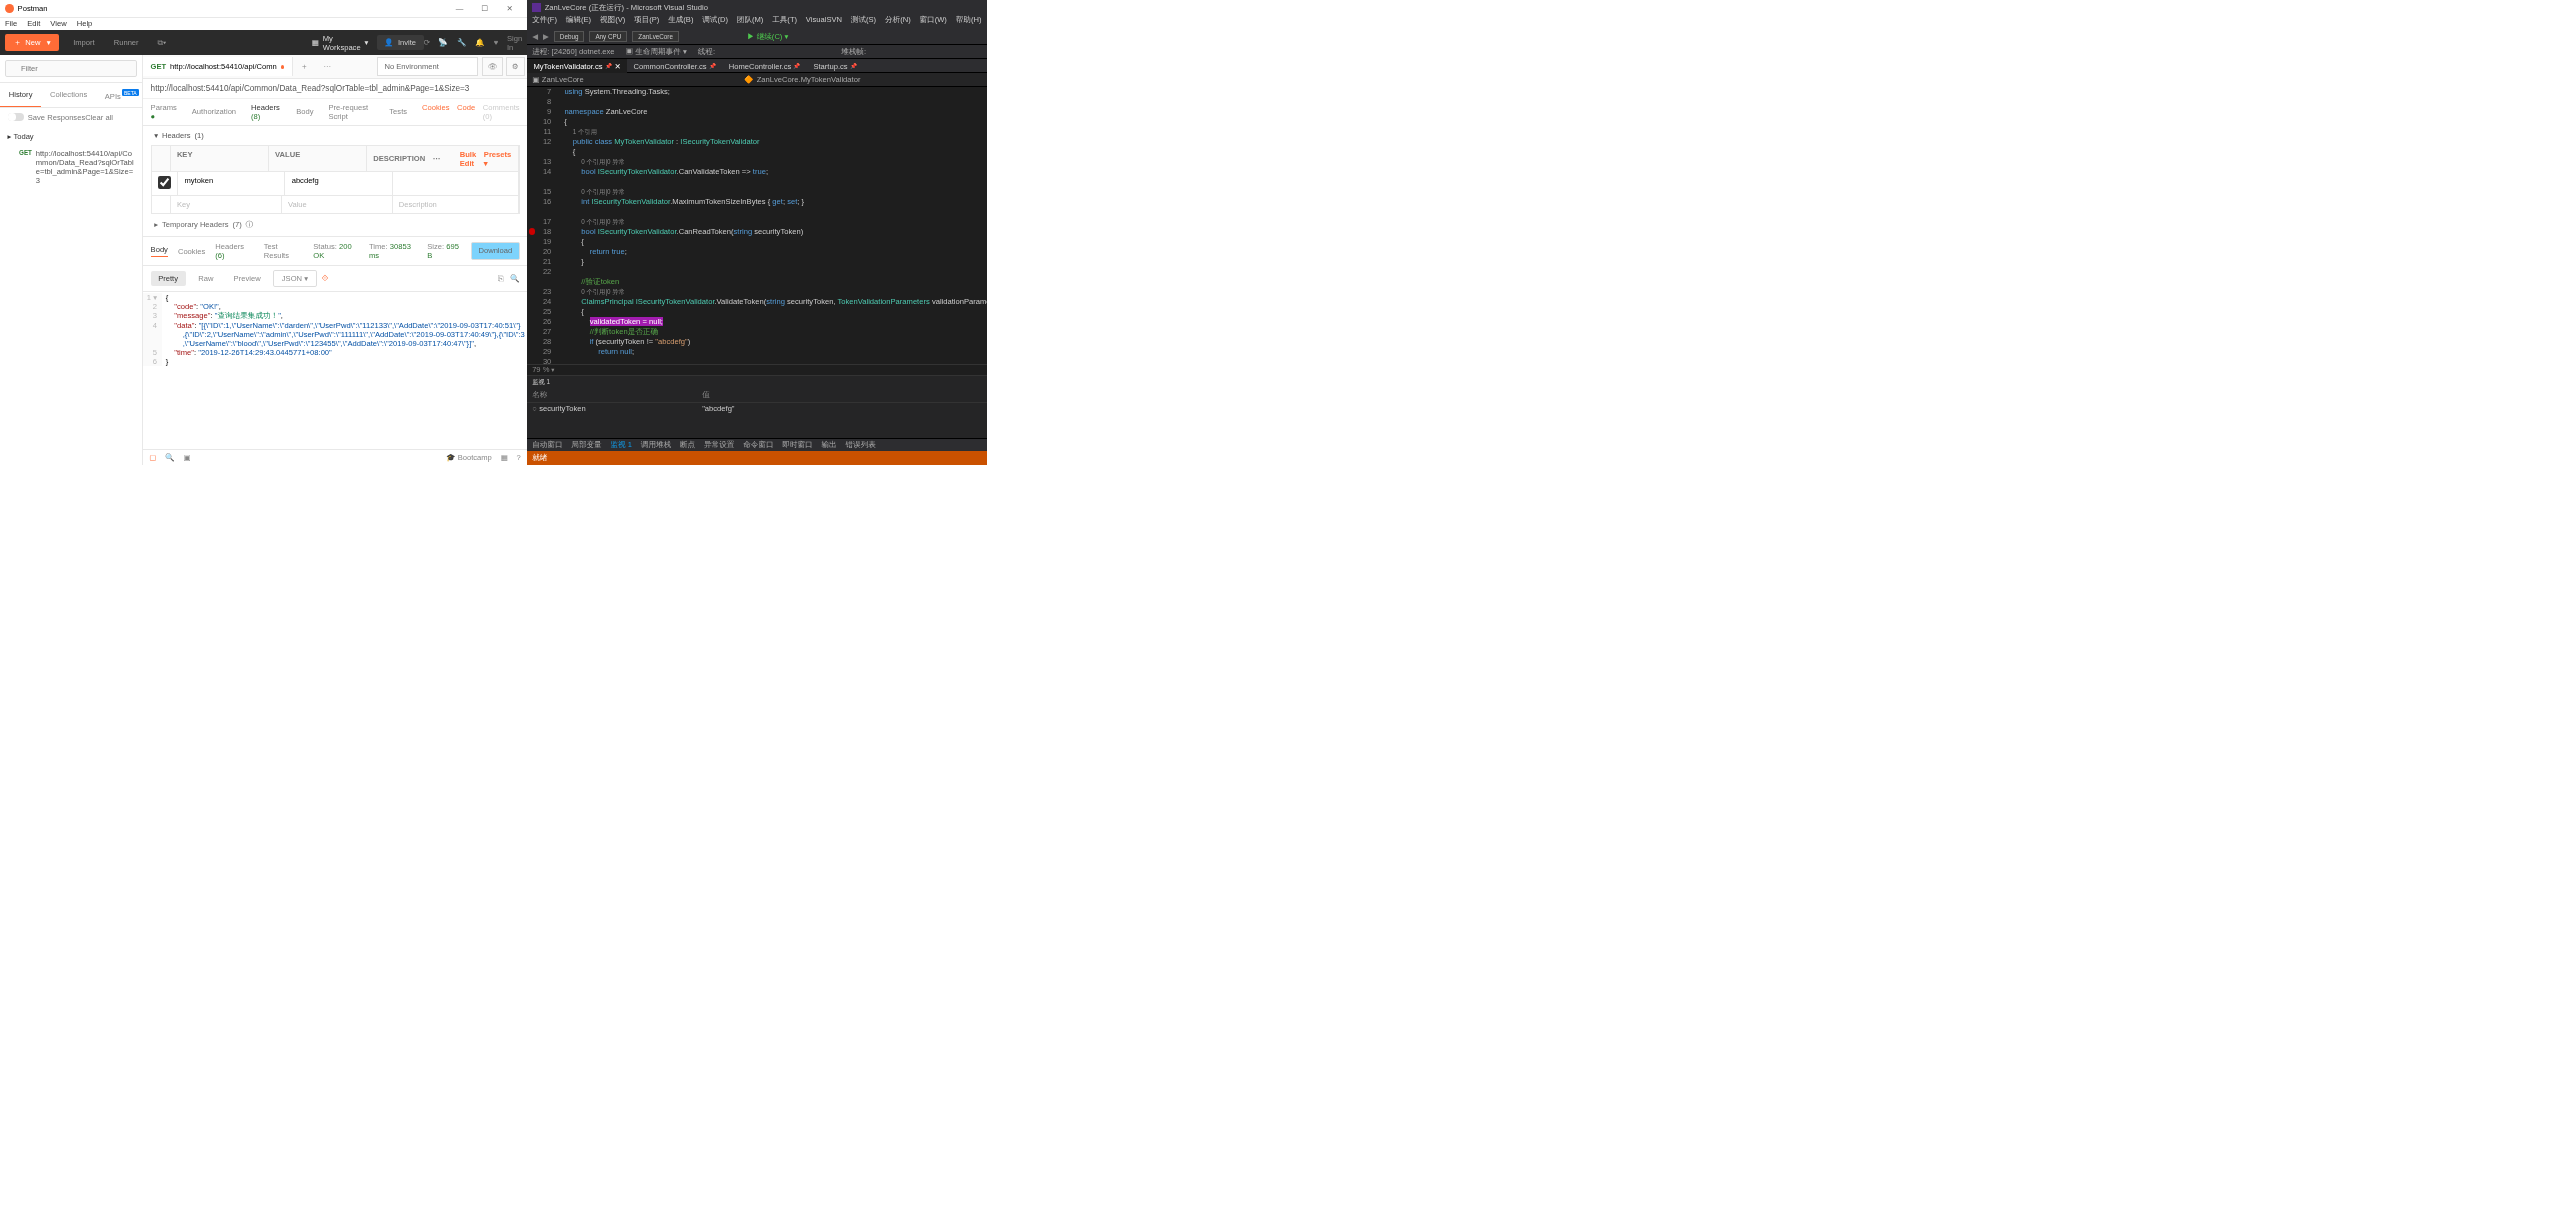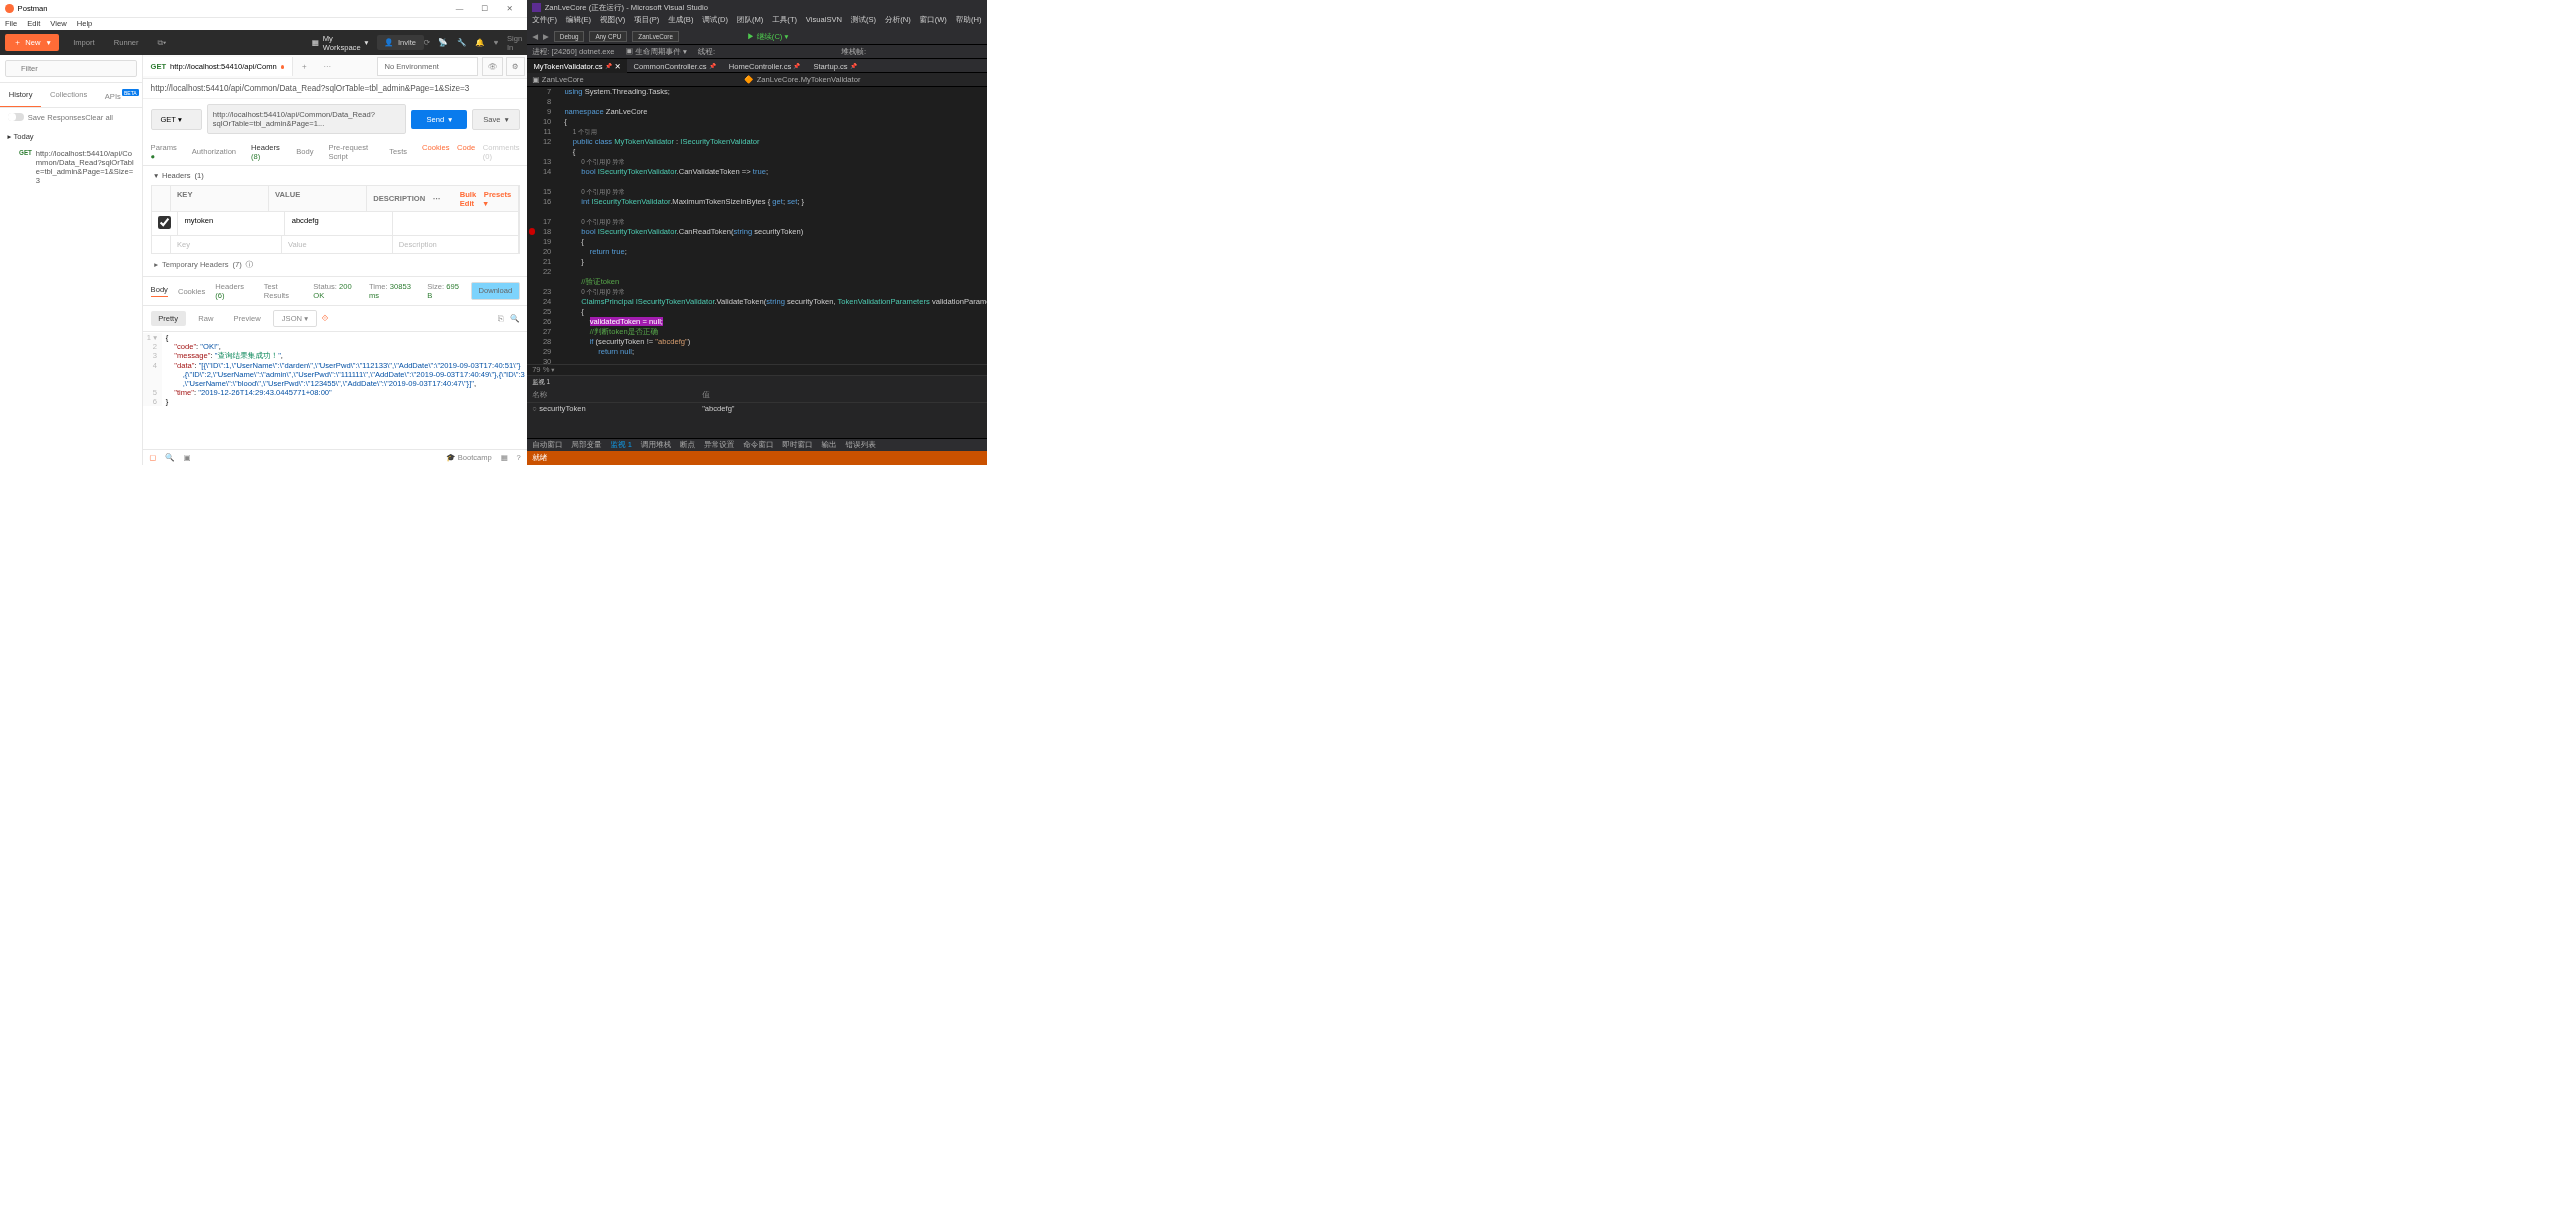--- a/index.html
+++ b/index.html
@@ -199,26 +199,20 @@
           <span>http://localhost:54410/api/Comn</span>
           <span class="dot"></span>
         </div>
         <div class="plus">＋</div>
         <div class="plus">⋯</div>
         <div class="env">No Environment</div>
         <div class="eye">👁</div>
         <div class="gear">⚙</div>
       </div>
       <div class="pm-url-display">http://localhost:54410/api/Common/Data_Read?sqlOrTable=tbl_admin&amp;Page=1&amp;Size=3</div>
-      <div class="pm-req-row">
-        <div class="method"><span>GET</span> ▾</div>
-        <div class="url-input">http://localhost:54410/api/Common/Data_Read?sqlOrTable=tbl_admin&amp;Page=1...</div>
-        <div class="send"><span>Send</span> &nbsp;▾</div>
-        <div class="save"><span>Save</span> &nbsp;▾</div>
-      </div>
       <div class="pm-subtabs">
         <span class="st"><span>Params</span> <span style="color:#2e7d32">●</span></span>
         <span class="st">Authorization</span>
         <span class="st active"><span>Headers</span> <span class="count">(8)</span></span>
         <span class="st">Body</span>
         <span class="st">Pre-request Script</span>
         <span class="st">Tests</span>
         <div class="right">
           <span class="cookies">Cookies</span>
           <span class="code">Code</span>

